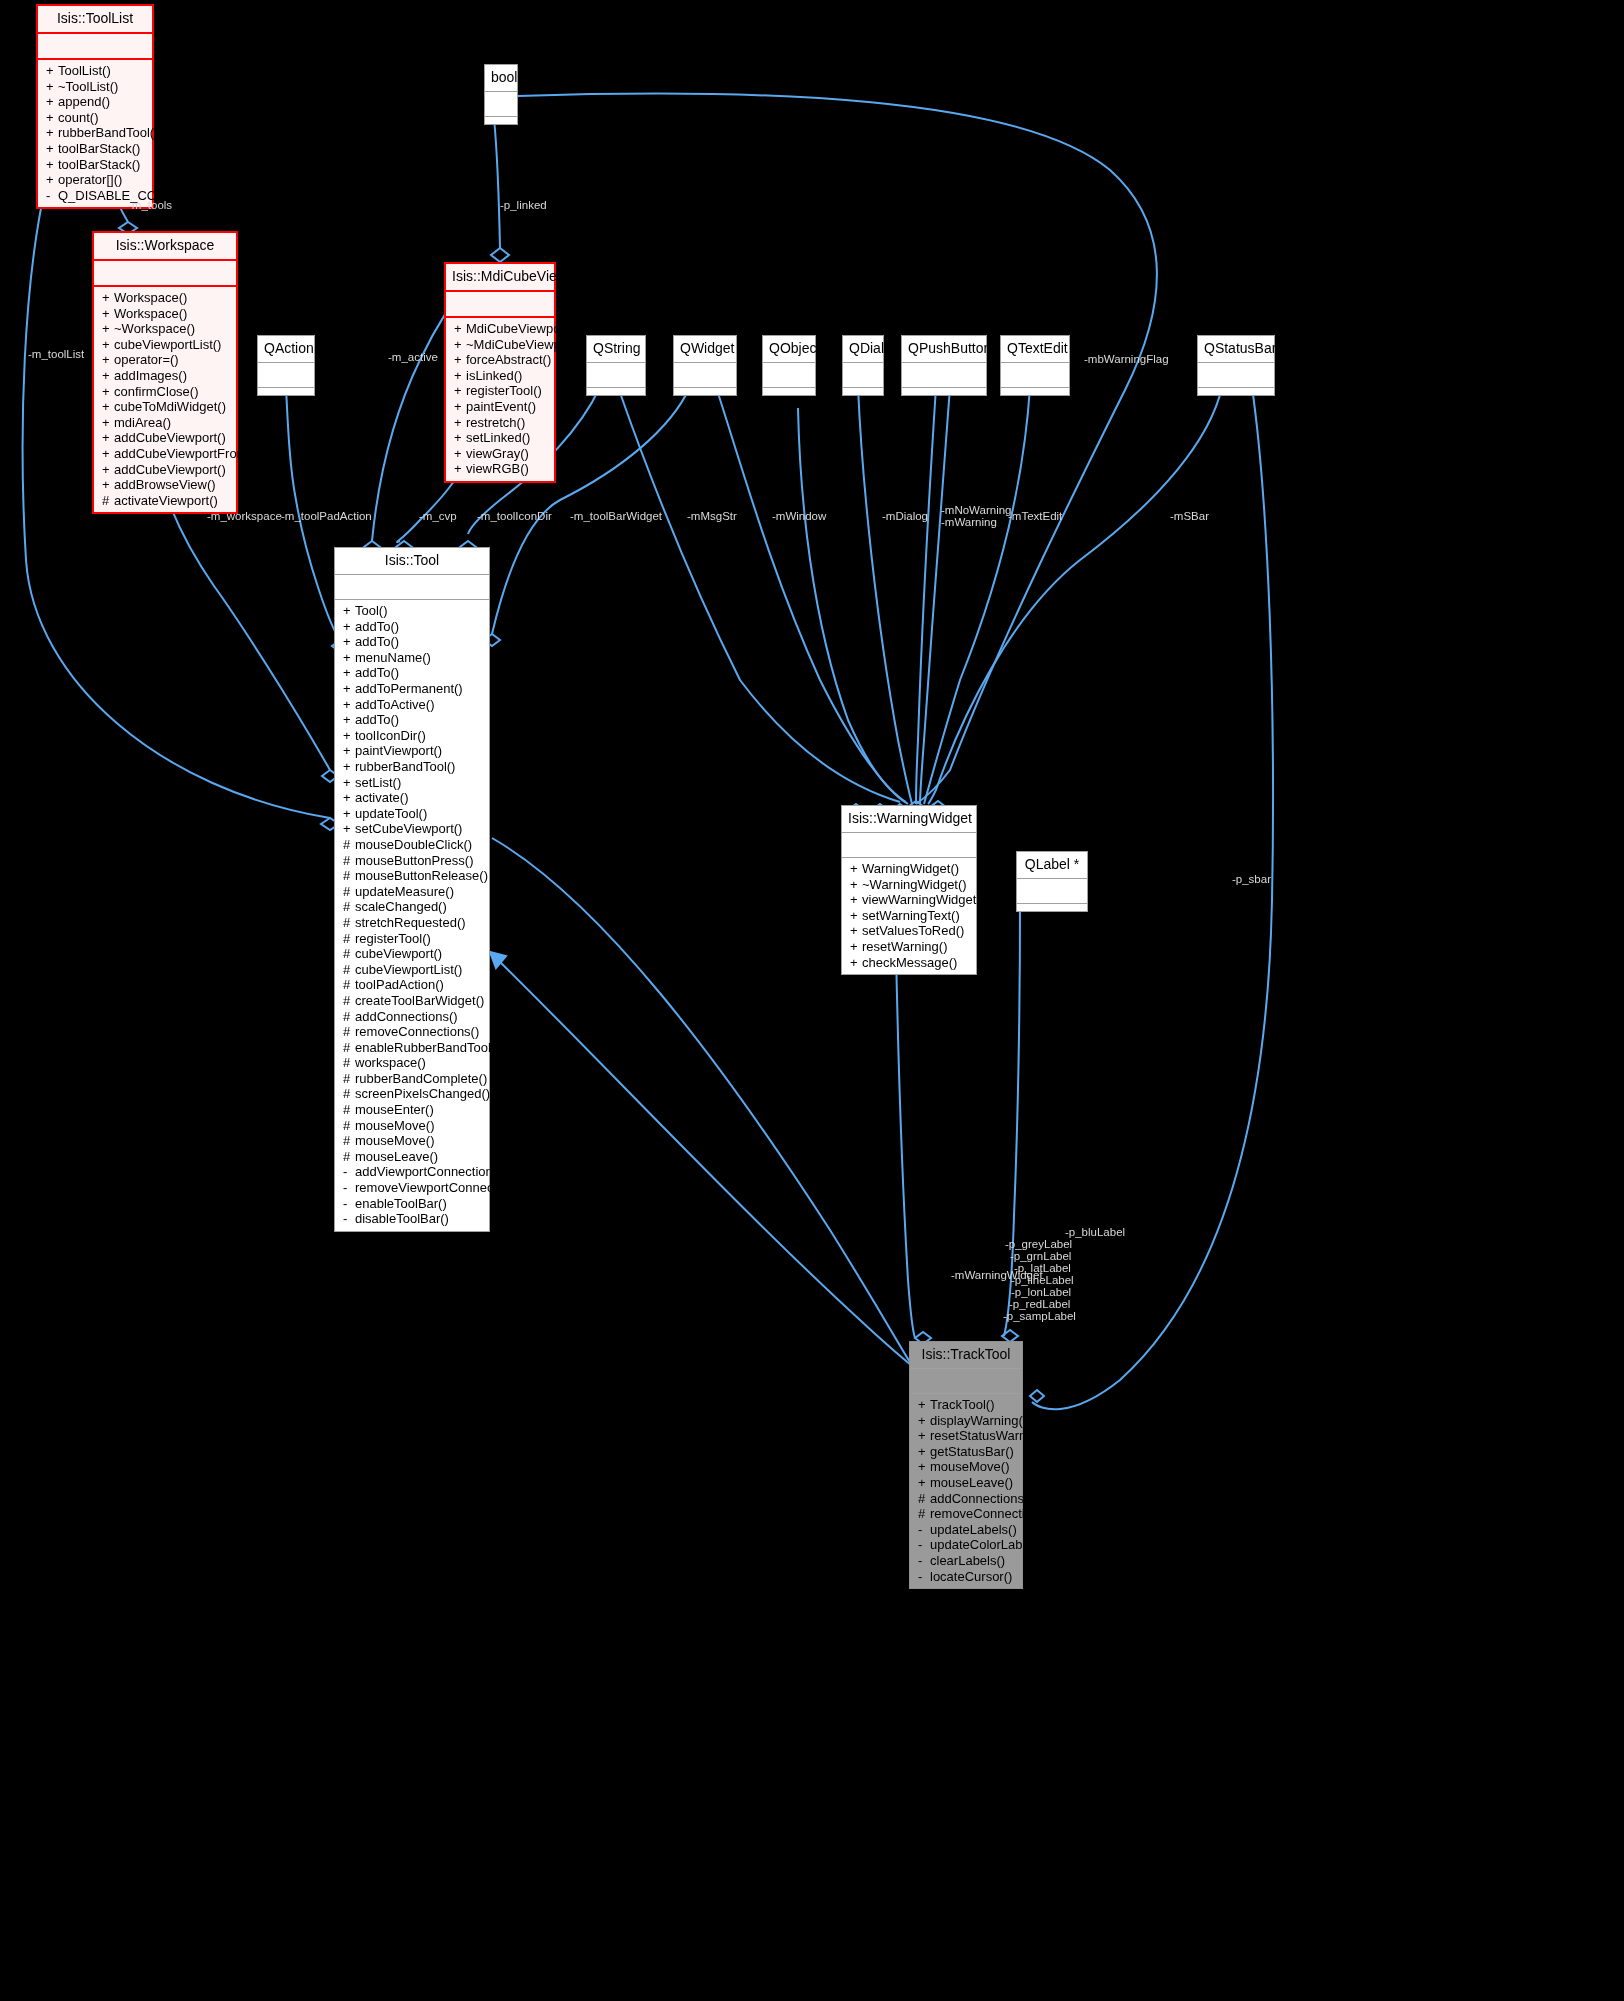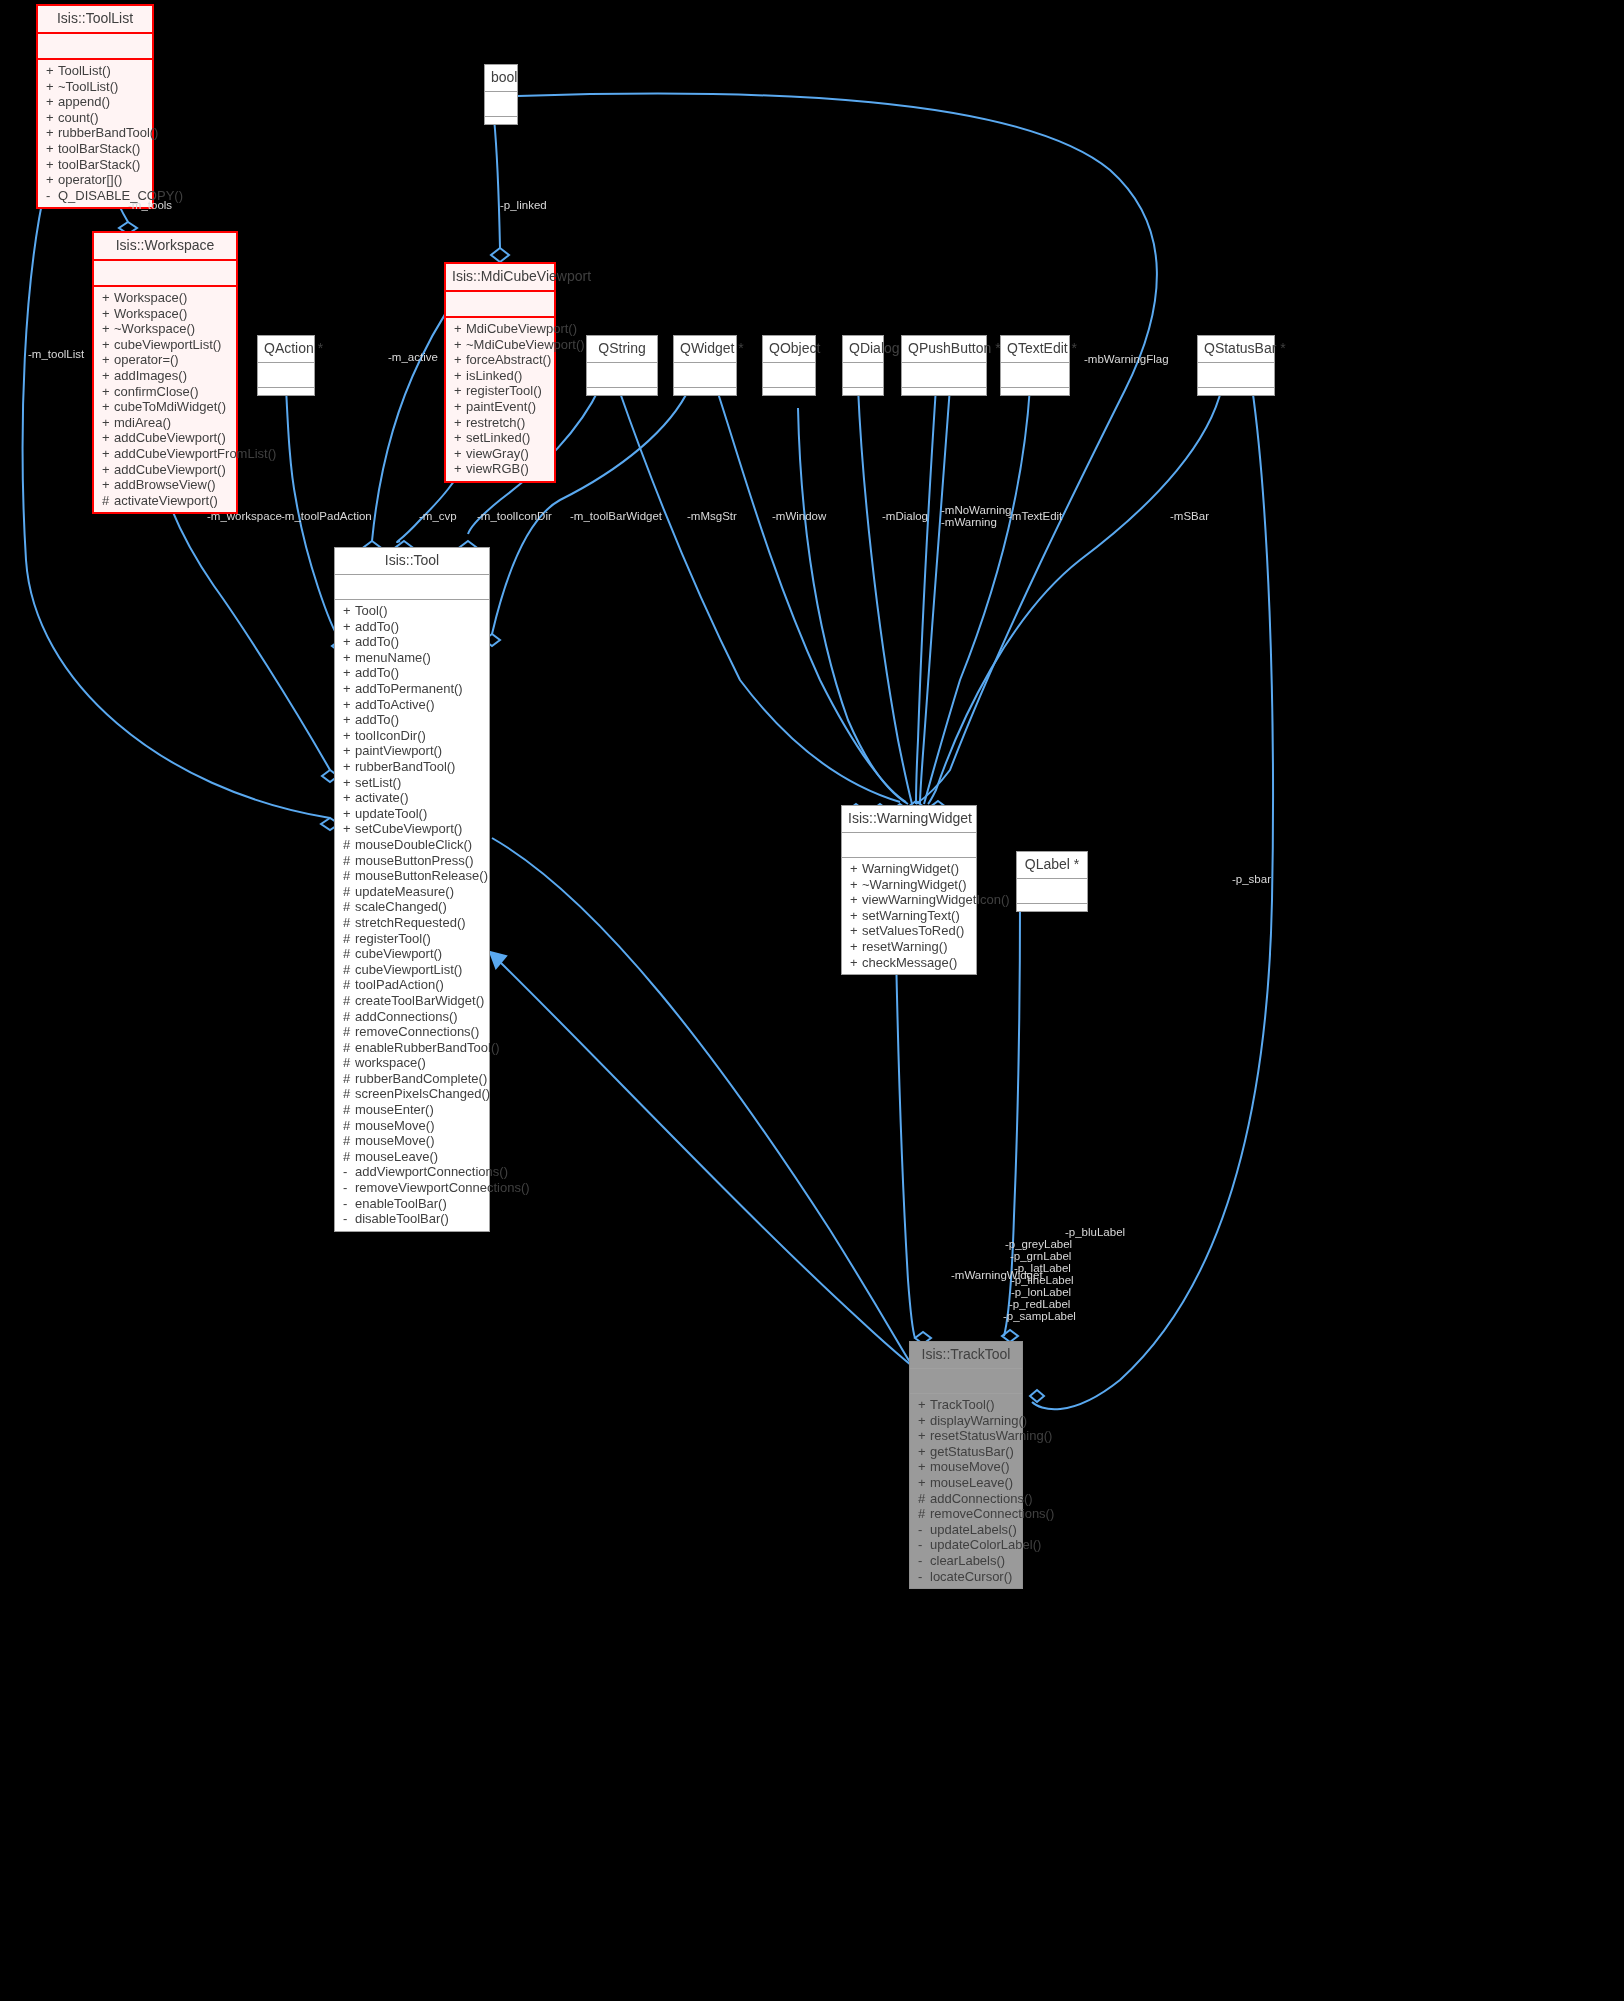--- a/index.html
+++ b/index.html
@@ -20,21 +20,21 @@
     left: 0; top: 0;
     width: 1624px;
     height: 2001px;
     pointer-events: none;
   }
   .node {
     position: absolute;
     box-sizing: border-box;
     border: 1px solid #a0a0a0;
     background: #ffffff;
-    color: #404040;
+    color: #000000;
     font-size: 13.5px;
     line-height: 1.22;
   }
   .node.hl {
     border: 2px solid #ff0000;
     background: #fff4f4;
   }
   .node.grey {
     border: 1px solid #909090;
     background: #9a9a9a;
@@ -208,21 +208,21 @@
           <div class="member"><span class="vis">+</span>setLinked()</div>
           <div class="member"><span class="vis">+</span>viewGray()</div>
           <div class="member"><span class="vis">+</span>viewRGB()</div>
         </div>
       </div>
       <div class="node" style="left: 257px; top: 335px; width: 58px;">
         <div class="node-title">QAction *</div>
         <div class="node-attrs"></div>
         <div class="node-ops"></div>
       </div>
-      <div class="node" style="left: 586px; top: 335px; width: 72px;">
+      <div class="node" style="left: 586px; top: 335px; width: 60px;">
         <div class="node-title">QString</div>
         <div class="node-attrs"></div>
         <div class="node-ops"></div>
       </div>
       <div class="node" style="left: 673px; top: 335px; width: 64px;">
         <div class="node-title">QWidget *</div>
         <div class="node-attrs"></div>
         <div class="node-ops"></div>
       </div>
       <div class="node" style="left: 762px; top: 335px; width: 54px;">

